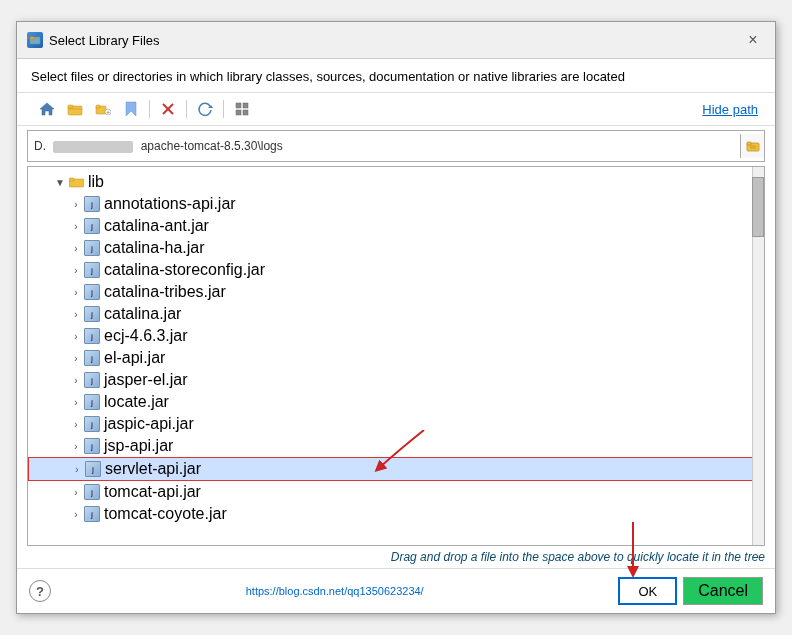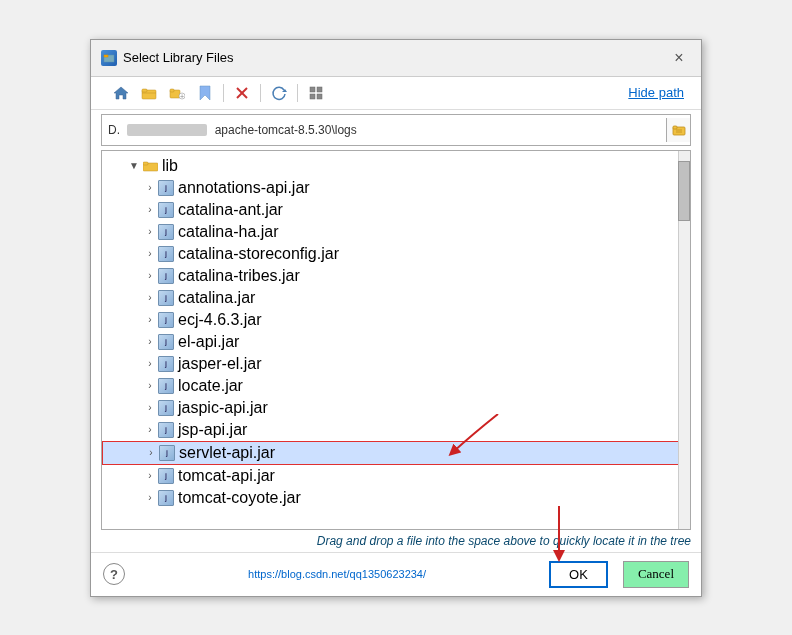--- a/index.html
+++ b/index.html
@@ -8,21 +8,21 @@
       font-size: 13px;
       background: #f0f0f0;
       display: flex;
       justify-content: center;
       align-items: center;
       width: 792px;
       height: 635px;
       overflow: hidden;
     }
     .dialog {
-      width: 612px;
+      width: 760px;
       background: #ffffff;
       border: 1px solid #999;
       box-shadow: 2px 2px 8px rgba(0,0,0,0.3);
       display: flex;
       flex-direction: column;
     }
     .title-bar {
       background: #f0f0f0;
       border-bottom: 1px solid #ccc;
       padding: 6px 10px;
@@ -244,39 +244,38 @@
       align-items: center;
       justify-content: center;
     }
     .url-hint {
       font-size: 11px;
       color: #0066cc;
       text-decoration: none;
     }
     .action-btns {
       display: flex;
-      gap: 15px;
+      gap: 6px;
     }
     .btn-ok {
       padding: 4px 18px;
       background: #fff;
       border: 2px solid #0066cc;
       color: #000;
       cursor: pointer;
       font-size: 13px;
       font-weight: 500;
     }
     .btn-cancel {
       padding: 4px 14px;
-      background: #86efac;
+      background: #22c55e;
       border: 1px solid #999;
       color: #000;
       cursor: pointer;
-      font-size: 13px;
-      font-family: Liberation Serif, serif;
+      font-size: 16px;
     }
     .tree-wrapper {
       position: relative;
     }
     
     .path-redact {
       display: inline-block;
       width: 80px;
       height: 12px;
       background: #ccc;
@@ -296,20 +295,21 @@
         <svg width="12" height="12" viewBox="0 0 12 12">
           <rect x="1" y="3" width="10" height="7" fill="#7ab" stroke="#5890b0" stroke-width="0.5"></rect>
           <rect x="1" y="3" width="4" height="2" fill="#fa0" stroke="#c80" stroke-width="0.5"></rect>
         </svg>
       </div>
       <span class="title-text">Select Library Files</span>
     </div>
     <button class="close-btn">×</button>
   </div>
 
+  <div class="description">Select files or directories in which library classes, sources, documentation or native libraries are located</div>
 
   <div class="toolbar">
     <button class="toolbar-btn" title="Home">
       <svg width="16" height="16" viewBox="0 0 16 16">
         <polygon points="8,2 1,8 3,8 3,14 6,14 6,10 10,10 10,14 13,14 13,8 15,8" fill="#4a7fb5" stroke="#3a6090" stroke-width="0.5"></polygon>
       </svg>
     </button>
     <button class="toolbar-btn" title="Open">
       <svg width="16" height="16" viewBox="0 0 16 16">
         <rect x="1" y="5" width="14" height="9" rx="1" fill="#f0c040" stroke="#c09020" stroke-width="0.5"></rect>

